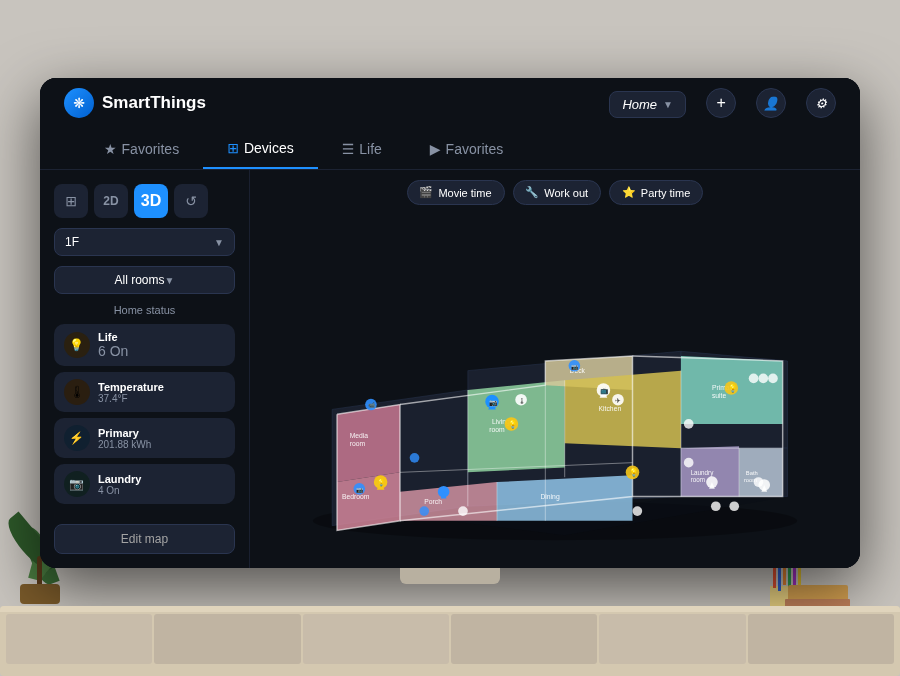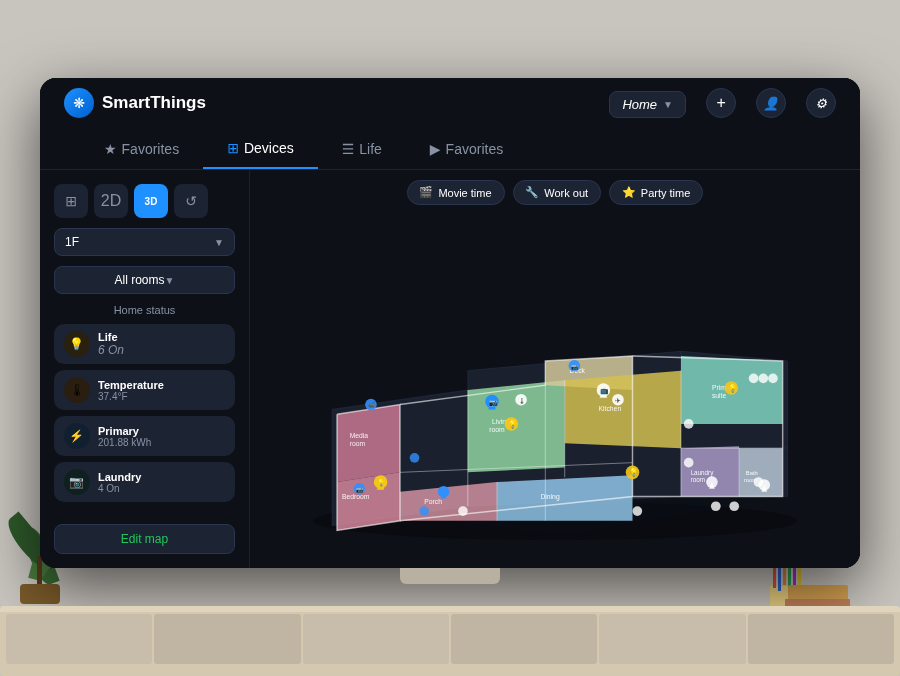--- a/index.html
+++ b/index.html
@@ -92,43 +92,43 @@
             <span>Favorites</span>
           </div>
         </div>
 
         <div style="display:flex; flex:1; overflow:hidden;">
 
           <div style="width:210px; background:#0d1117; padding:14px; display:flex; flex-direction:column; gap:10px; border-right:1px solid #1a2030;">
 
             <div style="display:flex; align-items:center; gap:6px;">
               <div style="width:34px; height:34px; background:#1c2333; border-radius:8px; display:flex; align-items:center; justify-content:center; color:#8892a4; font-size:14px; cursor:pointer;">⊞</div>
-              <div style="width:34px; height:34px; background:#1c2333; border-radius:8px; display:flex; align-items:center; justify-content:center; color:#8892a4; font-size:16px; cursor:pointer;">2D</div>
-              <div style="width:34px; height:34px; background:#1e90ff; border-radius:8px; display:flex; align-items:center; justify-content:center; color:white; font-size:10px; cursor:pointer; font-weight:700;">3D</div>
+              <div style="width:34px; height:34px; background:#1c2333; border-radius:8px; display:flex; align-items:center; justify-content:center; color:#8892a4; font-size:12px; cursor:pointer;font-weight:bold;">2D</div>
+              <div style="width:34px; height:34px; background:#1e90ff; border-radius:8px; display:flex; align-items:center; justify-content:center; color:white; font-size:16px; cursor:pointer; font-weight:700;">3D</div>
               <div style="width:34px; height:34px; background:#1c2333; border-radius:8px; display:flex; align-items:center; justify-content:center; color:#8892a4; font-size:14px; cursor:pointer;">↺</div>
             </div>
 
             <div style="display:flex; align-items:center; justify-content:space-between; background:#1c2333; border:1px solid #2a3550; border-radius:8px; padding:6px 10px; color:white; font-size:12px; cursor:pointer;">
               <span>1F</span>
               <span style="color:#8892a4; font-size:10px;">▼</span>
             </div>
 
             <div style="display:flex; align-items:center; justify-content:center; background:#1c2333; border:1px solid #2a3550; border-radius:8px; padding:6px 10px; color:white; font-size:12px; cursor:pointer;">
               <span>All rooms</span>
               <span style="color:#8892a4; font-size:10px;">▼</span>
             </div>
 
             <div>
               <div style="color:#8892a4; font-size:11px; margin-bottom:8px;text-align:center;">Home status</div>
 
               <div style="display:flex; align-items:center; gap:8px; background:#1c2333; border-radius:10px; padding:7px 10px; margin-bottom:6px; cursor:pointer;">
                 <div style="width:26px; height:26px; border-radius:50%; background:#2a2010; display:flex; align-items:center; justify-content:center; font-size:12px;">💡</div>
                 <div>
                   <div style="color:white; font-size:11px; font-weight:600;">Life</div>
-                  <div style="color:#8892a4; font-size:12px;font-style:italic;">6 On</div>
+                  <div style="color:#8892a4; font-size:14px;">6 On</div>
                 </div>
               </div>
 
               <div style="display:flex; align-items:center; gap:8px; background:#1c2333; border-radius:10px; padding:7px 10px; margin-bottom:6px; cursor:pointer;">
                 <div style="width:26px; height:26px; border-radius:50%; background:#2a1e10; display:flex; align-items:center; justify-content:center; font-size:12px;">🌡</div>
                 <div>
                   <div style="color:white; font-size:11px; font-weight:600;">Temperature</div>
                   <div style="color:#8892a4; font-size:10px;">37.4°F</div>
                 </div>
               </div>
@@ -143,21 +143,21 @@
 
               <div style="display:flex; align-items:center; gap:8px; background:#1c2333; border-radius:10px; padding:7px 10px; cursor:pointer;">
                 <div style="width:26px; height:26px; border-radius:50%; background:#102020; display:flex; align-items:center; justify-content:center; font-size:12px;">📷</div>
                 <div>
                   <div style="color:white; font-size:11px; font-weight:600;">Laundry</div>
                   <div style="color:#8892a4; font-size:10px;">4 On</div>
                 </div>
               </div>
             </div>
 
-            <div style="background:#1c2333; border:1px solid #2a3550; border-radius:8px; padding:7px 0; color:#22c55e; font-size:12px; text-align:center; cursor:pointer; margin-top:auto;">
+            <div style="background:#1c2333; border:1px solid #2a3550; border-radius:8px; padding:7px 0; color:#a3a3a3; font-size:12px; text-align:center; cursor:pointer; margin-top:auto;">
               <span>Edit map</span>
             </div>
 
           </div>
 
           <div style="flex:1; background:#0d1117; display:flex; flex-direction:column; align-items:center; position:relative; overflow:hidden;">
 
             <div style="display:flex; gap:8px; padding:10px 0 6px 0; z-index:10;">
               <div style="display:flex; align-items:center; gap:5px; background:#1c2333; border:1px solid #2a3550; border-radius:20px; padding:5px 12px; color:white; font-size:11px; cursor:pointer;">
                 <span>🎬</span>

